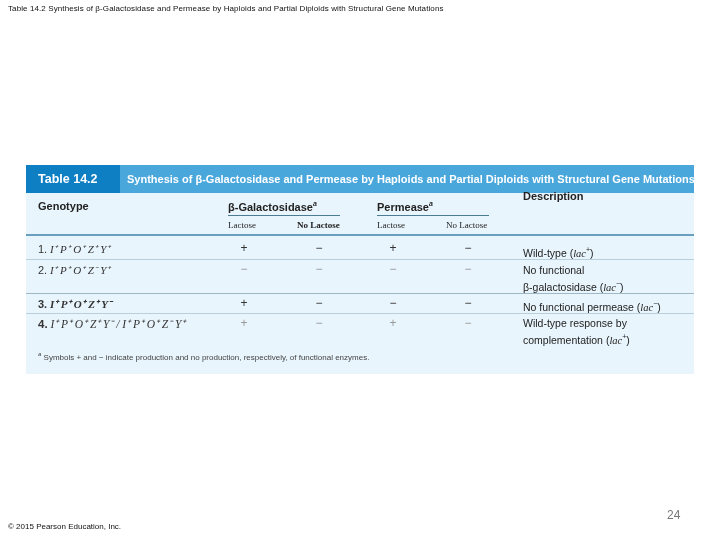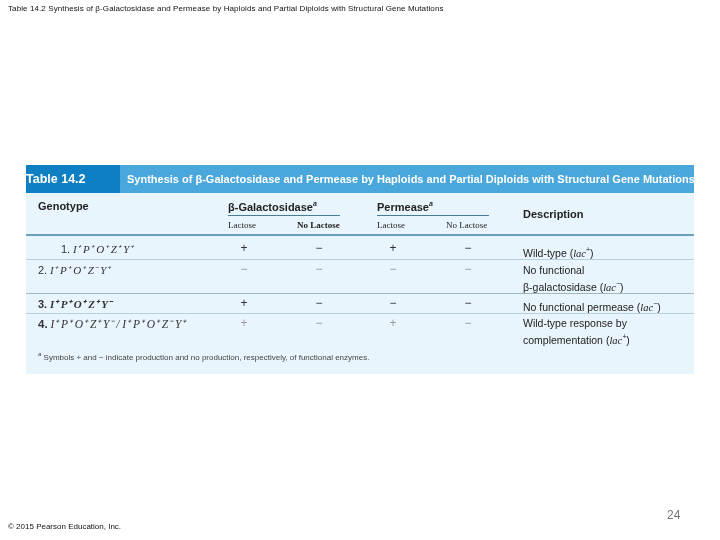--- a/index.html
+++ b/index.html
@@ -1,20 +1,20 @@
 <!DOCTYPE html>
 <html><head>
 <meta charset="utf-8">
 <style>
   html, body { margin:0; padding:0; }
   body { width:720px; height:540px; background:#ffffff; position:relative; overflow:hidden; font-family:"Liberation Sans", sans-serif; }
   .slide-title { position:absolute; left:8px; top:4px; font-size:8px; color:#111; letter-spacing:0.1px; white-space:nowrap; }
   .table-fig { position:absolute; left:26px; top:165px; width:668px; height:209px; background:#e9f5fc; }
   .title-bar { position:absolute; left:0; top:0; width:668px; height:28px; background:#4aa7dc; }
-  .title-num { position:absolute; left:0; top:0; width:94px; height:28px; background:#0f7fc4; color:#fff; font-weight:bold; font-size:12.5px; line-height:28px; padding-left:0; box-sizing:border-box; }
+  .title-num { position:absolute; left:0; top:0; width:94px; height:28px; background:#0f7fc4; color:#fff; font-weight:bold; font-size:12.5px; line-height:28px; padding-left:12px; box-sizing:border-box; }
   .title-text { position:absolute; left:101px; top:0; height:32px; line-height:28px; color:#fff; font-size:11px; font-weight:bold; white-space:nowrap; }
   .hdr { position:absolute; font-weight:bold; font-size:11px; color:#222; }
   .sub { position:absolute; font-size:9px; color:#222; font-family:Liberation Serif, serif; }
   .sub.b { font-weight:bold; }
   .ul { position:absolute; height:1px; background:#4a7d95; }
   .hline { position:absolute; left:0; width:668px; height:1px; background:#b9cfdb; }
   .hline.thick { height:2px; background:#6a9fbd; }
   .cell { position:absolute; font-size:11px; color:#333; white-space:nowrap; }
   .geno { font-family:"Liberation Serif", serif; font-style:italic; font-size:11px; }
   .geno .n { font-style:normal; font-family:"Liberation Sans", sans-serif; }
@@ -33,33 +33,33 @@
 
 <div class="table-fig">
   <div class="title-bar">
     <div class="title-num">Table 14.2</div>
     <div class="title-text">Synthesis of β-Galactosidase and Permease by Haploids and Partial Diploids with Structural Gene Mutations</div>
   </div>
 
   <div class="hdr" style="left:12px; top:35px;text-align:center;">Genotype</div>
   <div class="hdr" style="left:202px; top:35px;"><span>β-Galactosidase</span><sup style="font-size:7px;font-style:italic;">a</sup></div>
   <div class="hdr" style="left:351px; top:35px;"><span>Permease</span><sup style="font-size:7px;font-style:italic;">a</sup></div>
-  <div class="hdr" style="left:497px; top:43px;">Description</div>
+  <div class="hdr" style="left:497px; top:25px;">Description</div>
 
   <div class="ul" style="left:202px; top:50px; width:112px;"></div>
   <div class="ul" style="left:351px; top:50px; width:112px;"></div>
 
   <div class="sub" style="left:202px; top:55px;">Lactose</div>
   <div class="sub b" style="left:271px; top:55px;">No Lactose</div>
   <div class="sub" style="left:351px; top:55px;">Lactose</div>
   <div class="sub" style="left:420px; top:55px;">No Lactose</div>
 
   <div class="hline thick" style="top:69px;"></div>
 
-  <div class="cell geno" style="left:12px; top:76px;margin-left:23px;">
+  <div class="cell geno" style="left:12px; top:76px;">
     <span class="n">1.</span>
     <span>I⁺ P⁺ O⁺ Z⁺ Y⁺</span>
   </div>
   <div class="sign" style="left:211px; top:76px;">+</div>
   <div class="sign" style="left:286px; top:76px;">−</div>
   <div class="sign" style="left:360px; top:76px;">+</div>
   <div class="sign" style="left:435px; top:76px;">−</div>
   <div class="desc" style="left:497px; top:78px;"><span>Wild-type (</span><i>lac</i><sup style="font-size:7px">+</sup><span>)</span></div>
 
   <div class="hline" style="top:94px;"></div>

